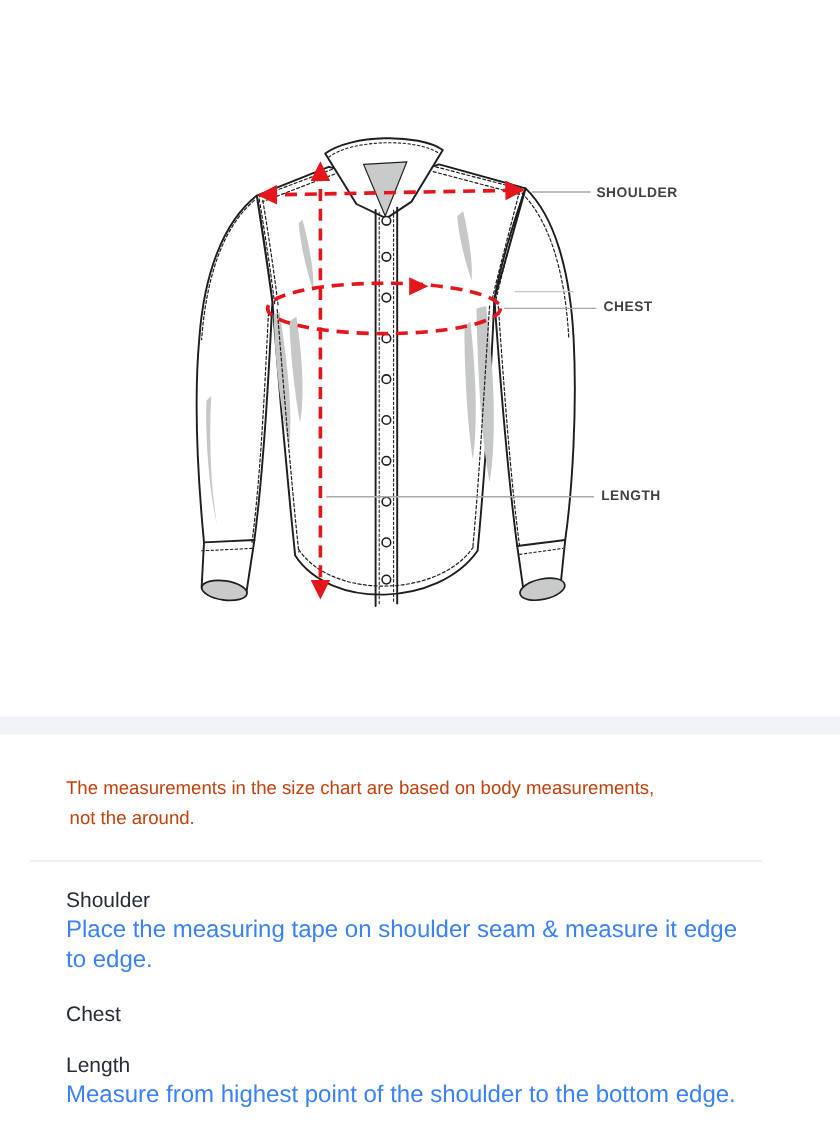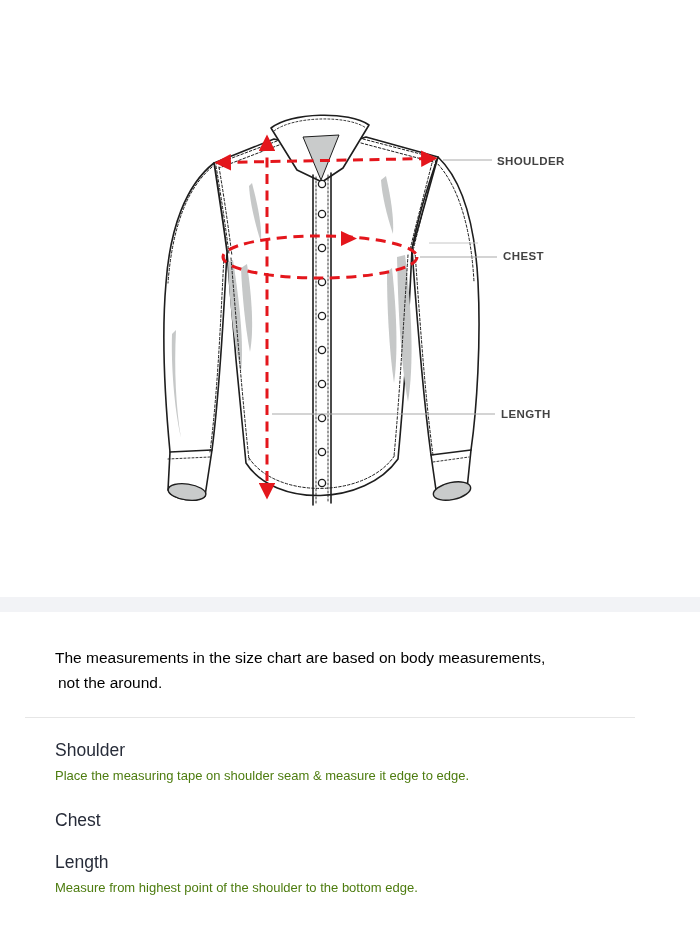--- a/index.html
+++ b/index.html
@@ -9,32 +9,32 @@
     -webkit-font-smoothing:antialiased;
   }
   .diagram { position:relative; width:700px; height:597px; background:#fff; }
   .diagram svg { position:absolute; left:0; top:0; }
   .diagram-label {
     position:absolute; font-size:11.5px; font-weight:bold; color:#424242;
     letter-spacing:0.4px; line-height:13px; white-space:nowrap;
   }
   .band { width:700px; height:15px; background:#f2f3f6; }
   .content { padding:0 55px; }
-  .note { margin:33px 0 0; font-size:15.5px; line-height:25px; color:#000000; }
+  .note { margin:33px 0 0; font-size:15.5px; line-height:25px; color:#c2410c; }
   .note .l2 { padding-left:3px; }
   .divider {
     margin:22px 0 0 -30px; width:610px; height:0;
     border:none; border-top:1px solid #e6e6e6;
   }
   .section { margin-top:22px; }
   .section h3 {
     margin:0; font-size:17.5px; line-height:20px; font-weight:normal; color:#272c39;
   }
   .section p {
-    margin:3px 0 0; font-size:13px; line-height:25px; color:#4d7c0f; max-width:560px;
+    margin:3px 0 0; font-size:20px; line-height:25px; color:#3b82f6; max-width:560px;
   }
 </style>
 </head>
 <body>
 
 <div class="diagram">
   <svg width="700" height="597" viewBox="0 0 700 597" xmlns="http://www.w3.org/2000/svg">
     <defs>
       <marker id="arr" viewBox="0 0 10 10" refX="6" refY="5" markerWidth="5.5" markerHeight="5.5" orient="auto-start-reverse">
         <path d="M0,0 L10,5 L0,10 Z" fill="#e4161c"></path>

